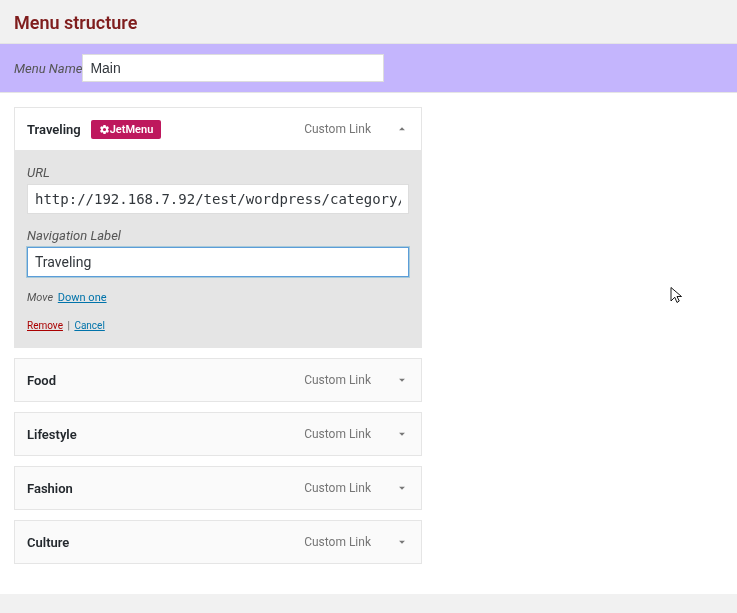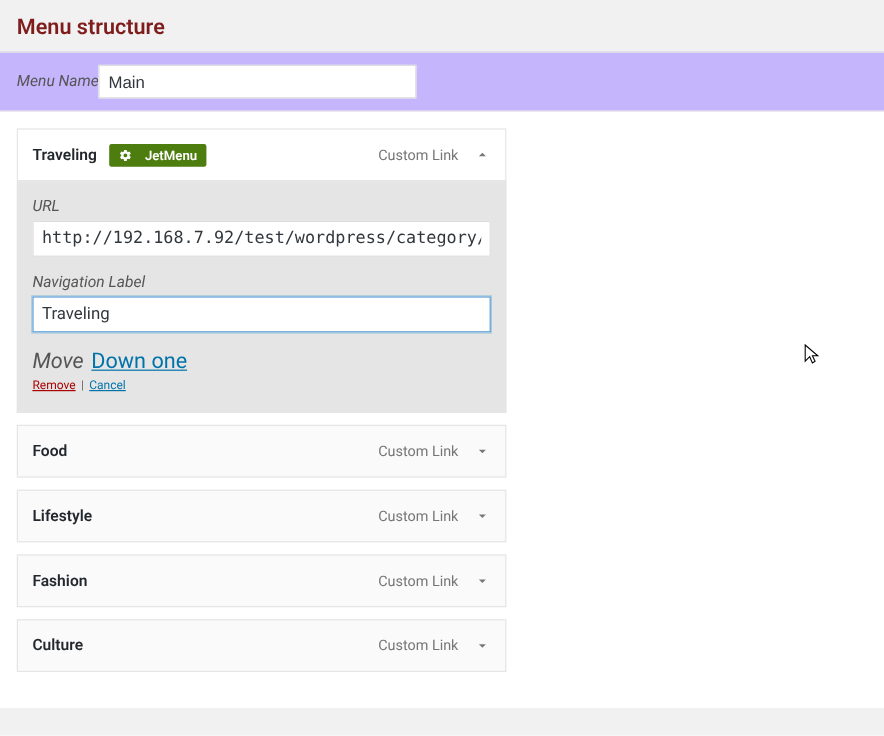--- a/index.html
+++ b/index.html
@@ -27,21 +27,21 @@
       padding: 10px 14px;
       display: flex;
       align-items: center;
       gap: 0;
     }
     .menu-name-label {
       font-style: italic;
       color: #555;
     }
     .menu-name-input {
-      width: 265px;
+      width: 302px;
       height: 28px;
       padding: 2px 7px;
       border: 1px solid #ddd;
       font-size: 14px;
       color: #32373c;
       background: #fff;
     }
     .content {
       background: #fff;
       padding: 14px 14px 20px;
@@ -76,34 +76,34 @@
       gap: 10px;
     }
     .item-title {
       font-weight: 600;
       font-size: 13px;
       color: #23282d;
     }
     .jetmenu-badge {
       display: inline-flex;
       align-items: center;
-      gap: 11px;
-      background: #4d7c0f;
+      gap: 0;
+      background: #be185d;
       color: #fff;
       font-size: 11px;
       font-weight: 600;
       padding: 3px 8px;
       border-radius: 2px;
       cursor: pointer;
     }
     .jetmenu-badge svg { width: 11px; height: 11px; }
     .item-right {
       display: flex;
       align-items: center;
-      gap: 13px;
+      gap: 24px;
       color: #767676;
       font-size: 12px;
     }
     .toggle-arrow {
       width: 14px;
       height: 14px;
       cursor: pointer;
       color: #777;
     }
     .item-settings {
@@ -129,23 +129,23 @@
       font-family: Consolas, Monaco, monospace;
     }
     .field-input.nav-label {
       font-family: inherit;
       border: 1px solid #5b9dd9;
       box-shadow: 0 0 0 1px rgba(30,140,190,.3);
       outline: none;
     }
     .field-group { margin-bottom: 14px; }
     .move-row {
-      font-size: 18px;
+      font-size: 11px;
       color: #555;
-      margin-bottom: 4px;
+      margin-bottom: 16px;
     }
     .move-row .move-label { font-style: italic; margin-right: 2px; }
     .link-blue {
       color: #0073aa;
       cursor: pointer;
     }
     .link-blue.underline { text-decoration: underline; }
     .link-red {
       color: #a00;
       text-decoration: underline;

